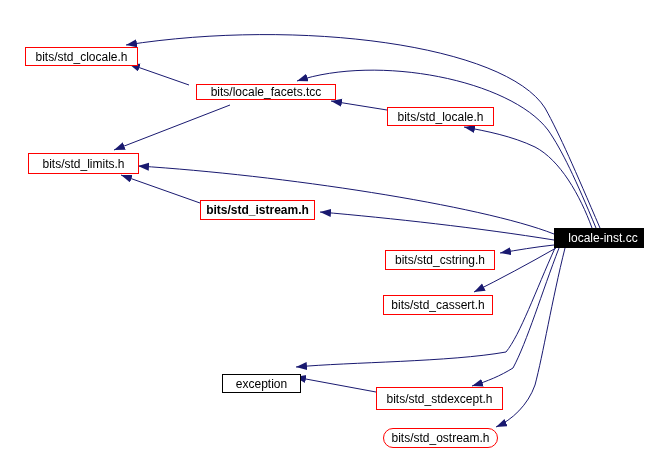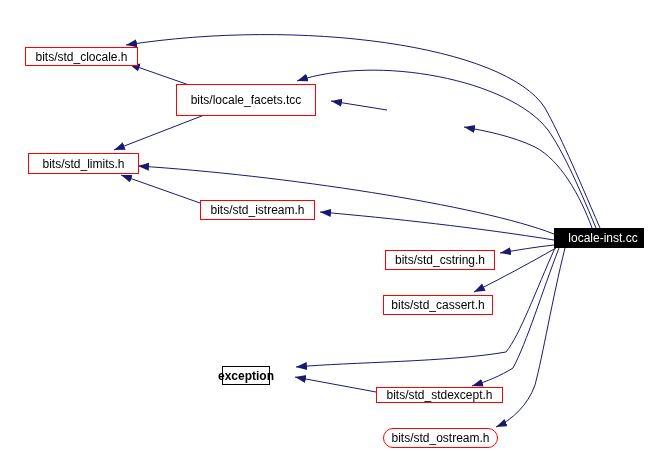--- a/index.html
+++ b/index.html
@@ -72,23 +72,24 @@
     <path class="edge" d="M 559 248 C 542 292 527 342 513 368 C 500 376 488 381 472 386" marker-end="url(#arrow)"></path>
     <path class="edge" d="M 565 248 C 552 300 543 355 535 385 C 528 405 512 420 496 427" marker-end="url(#arrow)"></path>
     <path class="edge" d="M 189 85 L 129 64" marker-end="url(#arrow)"></path>
     <path class="edge" d="M 230 105 L 114 150" marker-end="url(#arrow)"></path>
     <path class="edge" d="M 387 110 L 331 101" marker-end="url(#arrow)"></path>
     <path class="edge" d="M 200 203 L 121 175" marker-end="url(#arrow)"></path>
     <path class="edge" d="M 376 392 L 295 377" marker-end="url(#arrow)"></path>
   </svg>
 
   <div class="node" style="left:25px;  top:47px;  width:113px; height:19px;">bits/std_clocale.h</div>
-  <div class="node" style="left:176px; top:84px;  width:140px; height:32px;">bits/locale_facets.tcc</div>
+  <div class="node" style="left:196px; top:84px;  width:140px; height:16px;">bits/locale_facets.tcc</div>
+  <div class="node" style="left:387px; top:107px; width:107px; height:19px;">bits/std_locale.h</div>
   <div class="node" style="left:28px;  top:153px; width:111px; height:21px;">bits/std_limits.h</div>
-  <div class="node" style="left:200px; top:200px; width:115px; height:20px;">bits/std_istream.h</div>
+  <div class="node" style="left:200px; top:200px; width:115px; height:20px;font-weight:bold;">bits/std_istream.h</div>
   <div class="node root" style="left:554px; top:228px; width:90px; height:20px;">locale-inst.cc</div>
   <div class="node" style="left:383px; top:295px; width:110px; height:20px;">bits/std_cassert.h</div>
   <div class="node" style="left:385px; top:250px; width:110px; height:20px;">bits/std_cstring.h</div>
-  <div class="node plain" style="left:222px; top:366px; width:48px; height:19px;font-weight:bold;">exception</div>
-  <div class="node" style="left:376px; top:387px; width:127px; height:16px;">bits/std_stdexcept.h</div>
+  <div class="node plain" style="left:222px; top:374px; width:79px; height:19px;">exception</div>
+  <div class="node" style="left:376px; top:387px; width:127px; height:23px;">bits/std_stdexcept.h</div>
   <div class="node" style="left:383px; top:428px; width:115px; height:20px;border-radius:10px;">bits/std_ostream.h</div>
 
 </div>
 
 </body></html>

